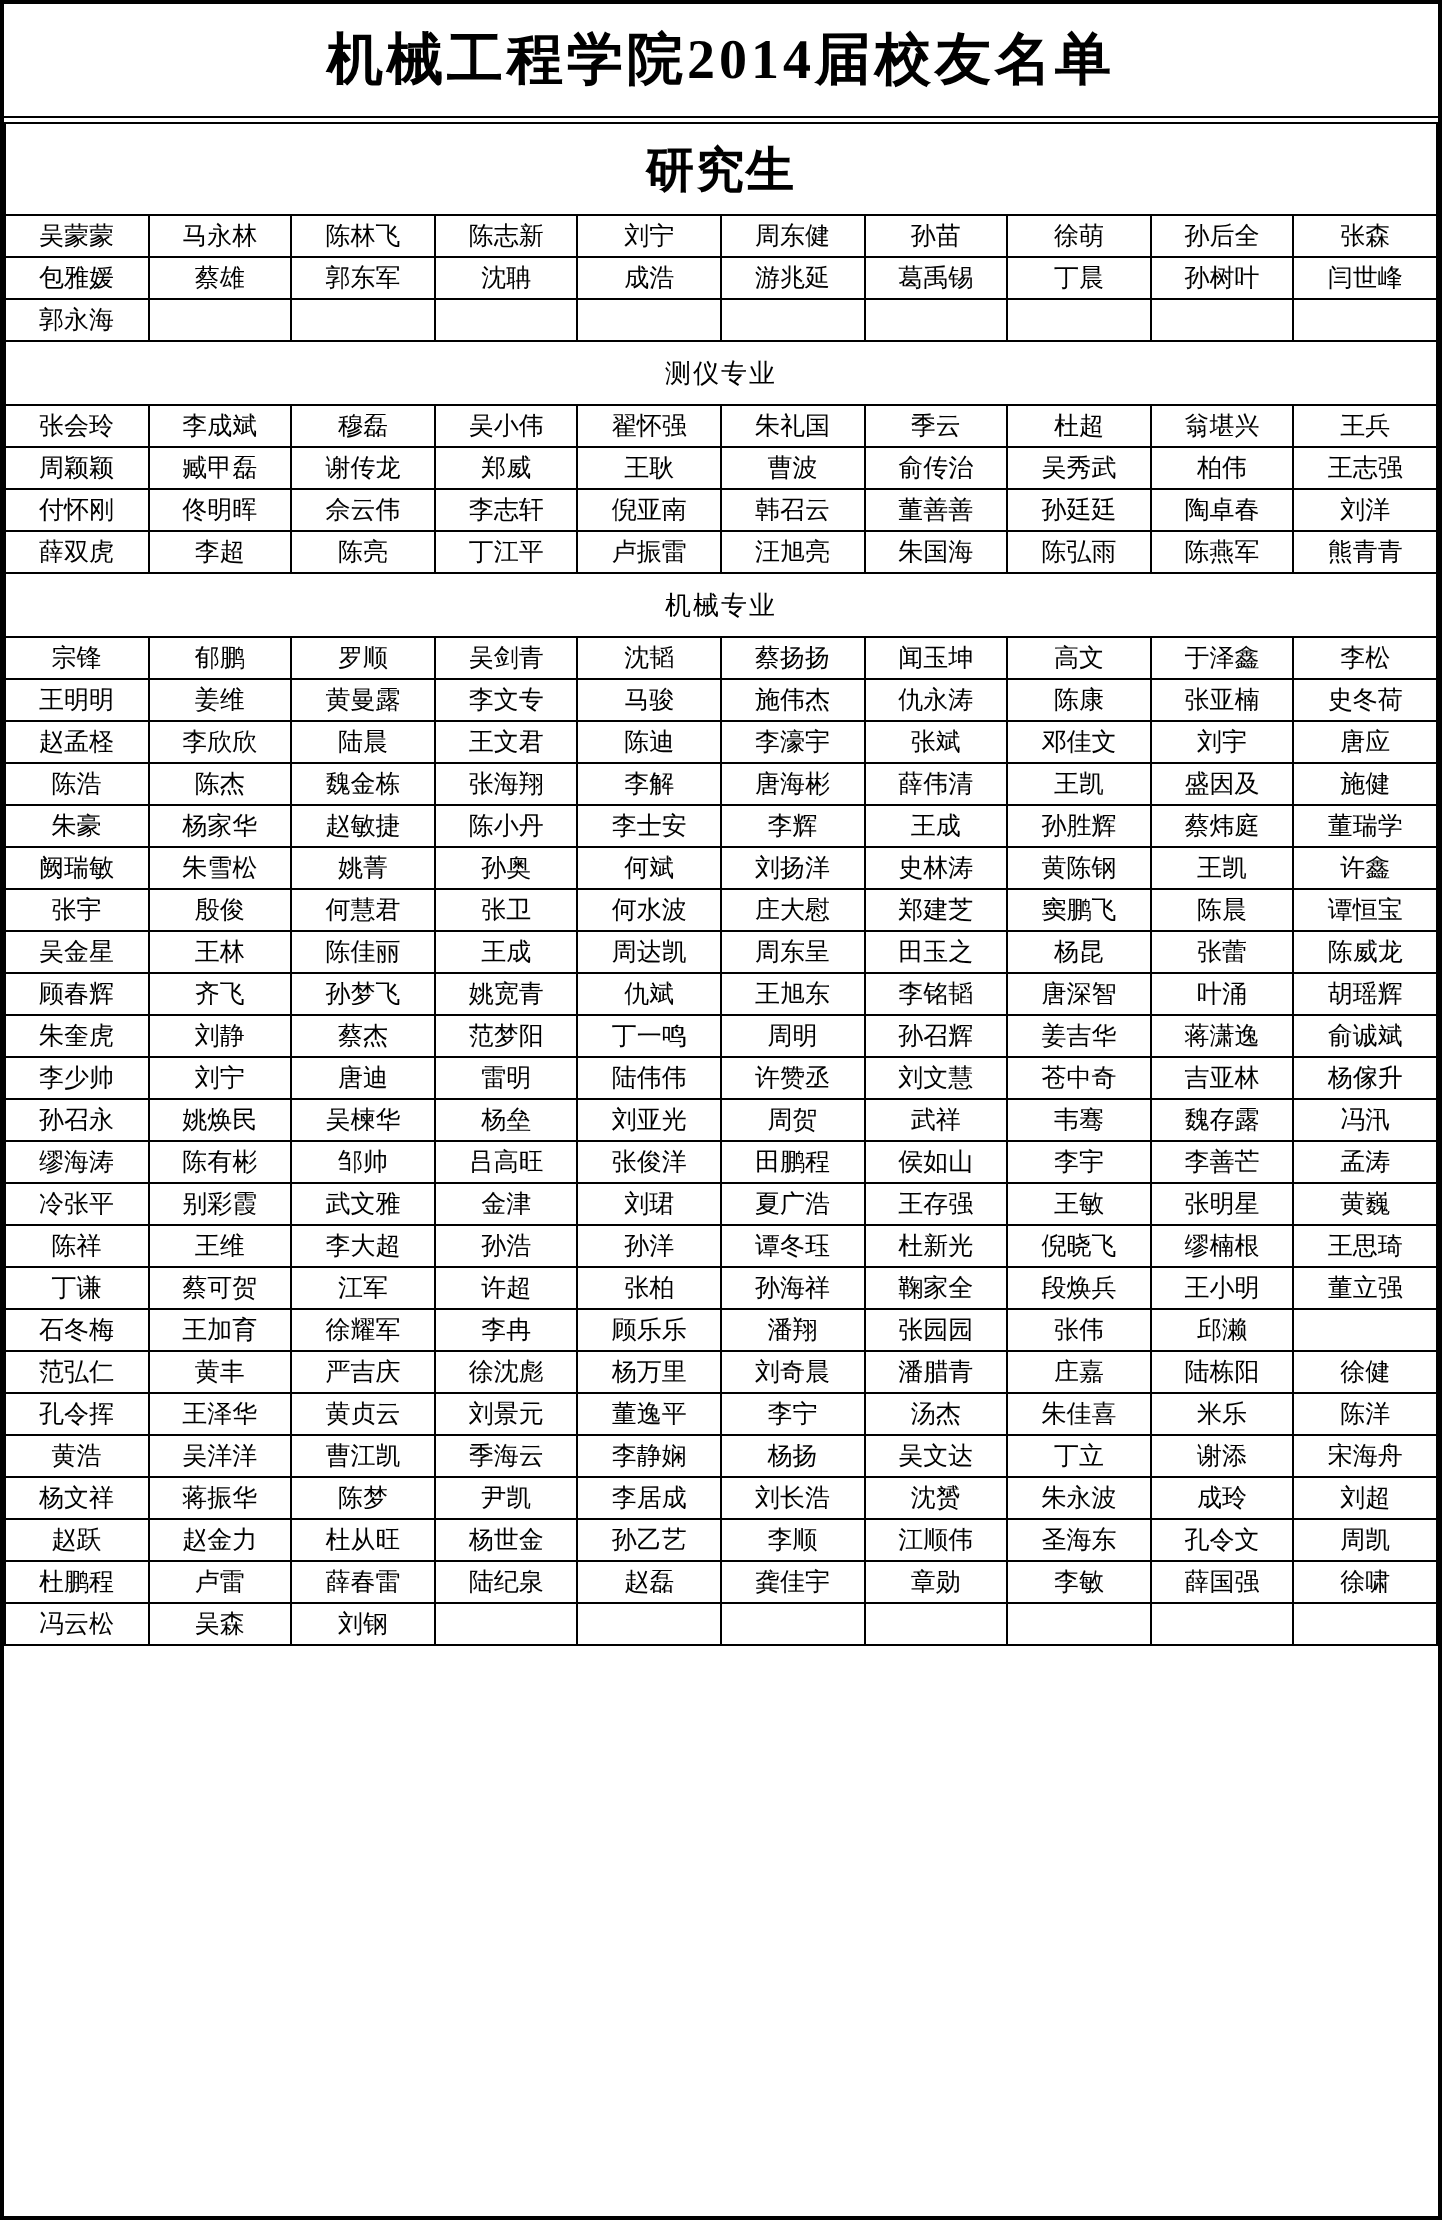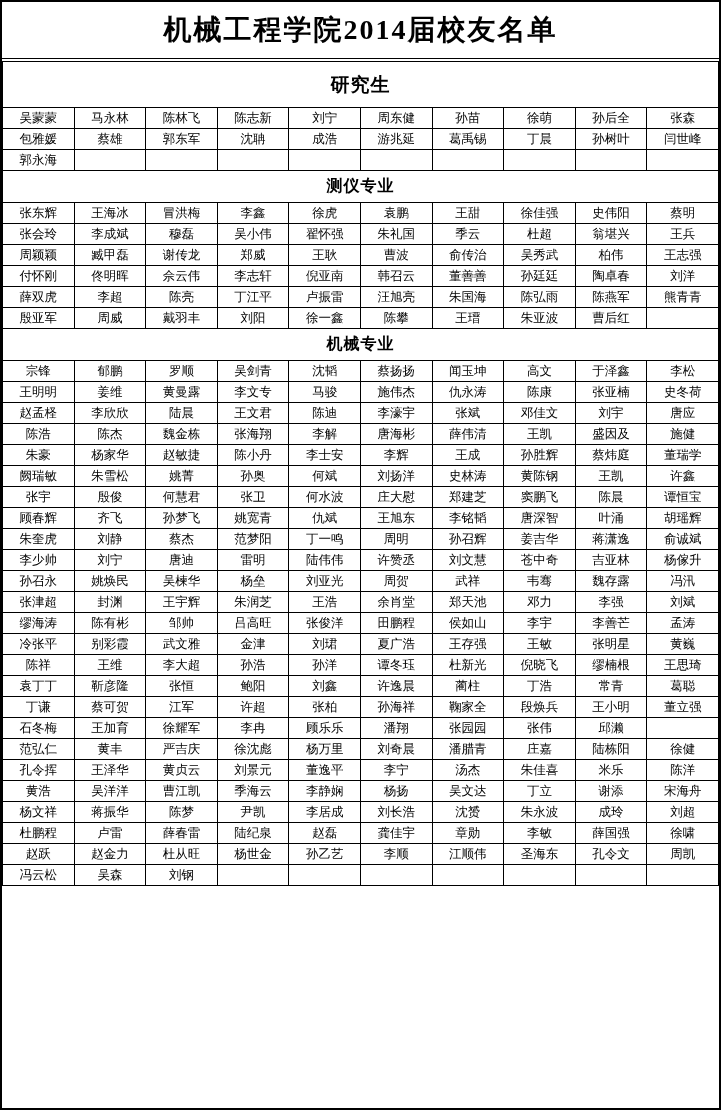--- a/index.html
+++ b/index.html
@@ -16,22 +16,22 @@
   }
   table.roster{
     width:100%;border-collapse:collapse;table-layout:fixed;
     border-top:1px solid #000;margin-top:2px;
   }
   table.roster td{
     border:1px solid #000;text-align:center;vertical-align:middle;
     overflow:hidden;white-space:nowrap;padding:0 1px;box-sizing:border-box;
   }
   tr.name-row td{height:21px;font-size:12.5px;line-height:1;}
-  tr.section-row.level1 td{height:46px;font-size:19px;font-weight:bold;letter-spacing:1px;}
-  tr.section-row.level2 td{height:32px;font-size:16px;font-weight:bold;letter-spacing:1px;}
+  tr.section-row.level1 td{height:46px;font-size:24px;font-weight:bold;letter-spacing:1px;}
+  tr.section-row.level2 td{height:32px;font-size:13px;font-weight:normal;letter-spacing:1px;}
 </style>
 </head>
 <body>
 
 <div class="page">
   <div class="title">机械工程学院2014届校友名单</div>
   <table class="roster">
     <tbody>
         <tr class="section-row level1">
           <td colspan="10">研究生</td>
@@ -69,32 +69,20 @@
           <td></td>
           <td></td>
           <td></td>
           <td></td>
           <td></td>
         </tr>
         <tr class="section-row level2">
           <td colspan="10">测仪专业</td>
         </tr>
         <tr class="name-row">
-          <td>张东辉</td>
-          <td>王海冰</td>
-          <td>冒洪梅</td>
-          <td>李鑫</td>
-          <td>徐虎</td>
-          <td>袁鹏</td>
-          <td>王甜</td>
-          <td>徐佳强</td>
-          <td>史伟阳</td>
-          <td>蔡明</td>
-        </tr>
-        <tr class="name-row">
           <td>张会玲</td>
           <td>李成斌</td>
           <td>穆磊</td>
           <td>吴小伟</td>
           <td>翟怀强</td>
           <td>朱礼国</td>
           <td>季云</td>
           <td>杜超</td>
           <td>翁堪兴</td>
           <td>王兵</td>
@@ -128,32 +116,20 @@
           <td>李超</td>
           <td>陈亮</td>
           <td>丁江平</td>
           <td>卢振雷</td>
           <td>汪旭亮</td>
           <td>朱国海</td>
           <td>陈弘雨</td>
           <td>陈燕军</td>
           <td>熊青青</td>
         </tr>
-        <tr class="name-row">
-          <td>殷亚军</td>
-          <td>周威</td>
-          <td>戴羽丰</td>
-          <td>刘阳</td>
-          <td>徐一鑫</td>
-          <td>陈攀</td>
-          <td>王瑨</td>
-          <td>朱亚波</td>
-          <td>曹后红</td>
-          <td></td>
-        </tr>
         <tr class="section-row level2">
           <td colspan="10">机械专业</td>
         </tr>
         <tr class="name-row">
           <td>宗锋</td>
           <td>郁鹏</td>
           <td>罗顺</td>
           <td>吴剑青</td>
           <td>沈韬</td>
           <td>蔡扬扬</td>
@@ -228,20 +204,32 @@
           <td>何慧君</td>
           <td>张卫</td>
           <td>何水波</td>
           <td>庄大慰</td>
           <td>郑建芝</td>
           <td>窦鹏飞</td>
           <td>陈晨</td>
           <td>谭恒宝</td>
         </tr>
         <tr class="name-row">
+          <td>吴金星</td>
+          <td>王林</td>
+          <td>陈佳丽</td>
+          <td>王成</td>
+          <td>周达凯</td>
+          <td>周东呈</td>
+          <td>田玉之</td>
+          <td>杨昆</td>
+          <td>张蕾</td>
+          <td>陈威龙</td>
+        </tr>
+        <tr class="name-row">
           <td>顾春辉</td>
           <td>齐飞</td>
           <td>孙梦飞</td>
           <td>姚宽青</td>
           <td>仇斌</td>
           <td>王旭东</td>
           <td>李铭韬</td>
           <td>唐深智</td>
           <td>叶涌</td>
           <td>胡瑶辉</td>
@@ -276,32 +264,20 @@
           <td>吴楝华</td>
           <td>杨垒</td>
           <td>刘亚光</td>
           <td>周贺</td>
           <td>武祥</td>
           <td>韦骞</td>
           <td>魏存露</td>
           <td>冯汛</td>
         </tr>
         <tr class="name-row">
-          <td>张津超</td>
-          <td>封渊</td>
-          <td>王宇辉</td>
-          <td>朱润芝</td>
-          <td>王浩</td>
-          <td>余肖堂</td>
-          <td>郑天池</td>
-          <td>邓力</td>
-          <td>李强</td>
-          <td>刘斌</td>
-        </tr>
-        <tr class="name-row">
           <td>缪海涛</td>
           <td>陈有彬</td>
           <td>邹帅</td>
           <td>吕高旺</td>
           <td>张俊洋</td>
           <td>田鹏程</td>
           <td>侯如山</td>
           <td>李宇</td>
           <td>李善芒</td>
           <td>孟涛</td>
@@ -324,32 +300,20 @@
           <td>李大超</td>
           <td>孙浩</td>
           <td>孙洋</td>
           <td>谭冬珏</td>
           <td>杜新光</td>
           <td>倪晓飞</td>
           <td>缪楠根</td>
           <td>王思琦</td>
         </tr>
         <tr class="name-row">
-          <td>袁丁丁</td>
-          <td>靳彦隆</td>
-          <td>张恒</td>
-          <td>鲍阳</td>
-          <td>刘鑫</td>
-          <td>许逸晨</td>
-          <td>蔺柱</td>
-          <td>丁浩</td>
-          <td>常青</td>
-          <td>葛聪</td>
-        </tr>
-        <tr class="name-row">
           <td>丁谦</td>
           <td>蔡可贺</td>
           <td>江军</td>
           <td>许超</td>
           <td>张柏</td>
           <td>孙海祥</td>
           <td>鞠家全</td>
           <td>段焕兵</td>
           <td>王小明</td>
           <td>董立强</td>
@@ -408,44 +372,44 @@
           <td>陈梦</td>
           <td>尹凯</td>
           <td>李居成</td>
           <td>刘长浩</td>
           <td>沈赟</td>
           <td>朱永波</td>
           <td>成玲</td>
           <td>刘超</td>
         </tr>
         <tr class="name-row">
+          <td>赵跃</td>
+          <td>赵金力</td>
+          <td>杜从旺</td>
+          <td>杨世金</td>
+          <td>孙乙艺</td>
+          <td>李顺</td>
+          <td>江顺伟</td>
+          <td>圣海东</td>
+          <td>孔令文</td>
+          <td>周凯</td>
+        </tr>
+        <tr class="name-row">
           <td>杜鹏程</td>
           <td>卢雷</td>
           <td>薛春雷</td>
           <td>陆纪泉</td>
           <td>赵磊</td>
           <td>龚佳宇</td>
           <td>章勋</td>
           <td>李敏</td>
           <td>薛国强</td>
           <td>徐啸</td>
         </tr>
         <tr class="name-row">
-          <td>赵跃</td>
-          <td>赵金力</td>
-          <td>杜从旺</td>
-          <td>杨世金</td>
-          <td>孙乙艺</td>
-          <td>李顺</td>
-          <td>江顺伟</td>
-          <td>圣海东</td>
-          <td>孔令文</td>
-          <td>周凯</td>
-        </tr>
-        <tr class="name-row">
           <td>冯云松</td>
           <td>吴森</td>
           <td>刘钢</td>
           <td></td>
           <td></td>
           <td></td>
           <td></td>
           <td></td>
           <td></td>
           <td></td>

